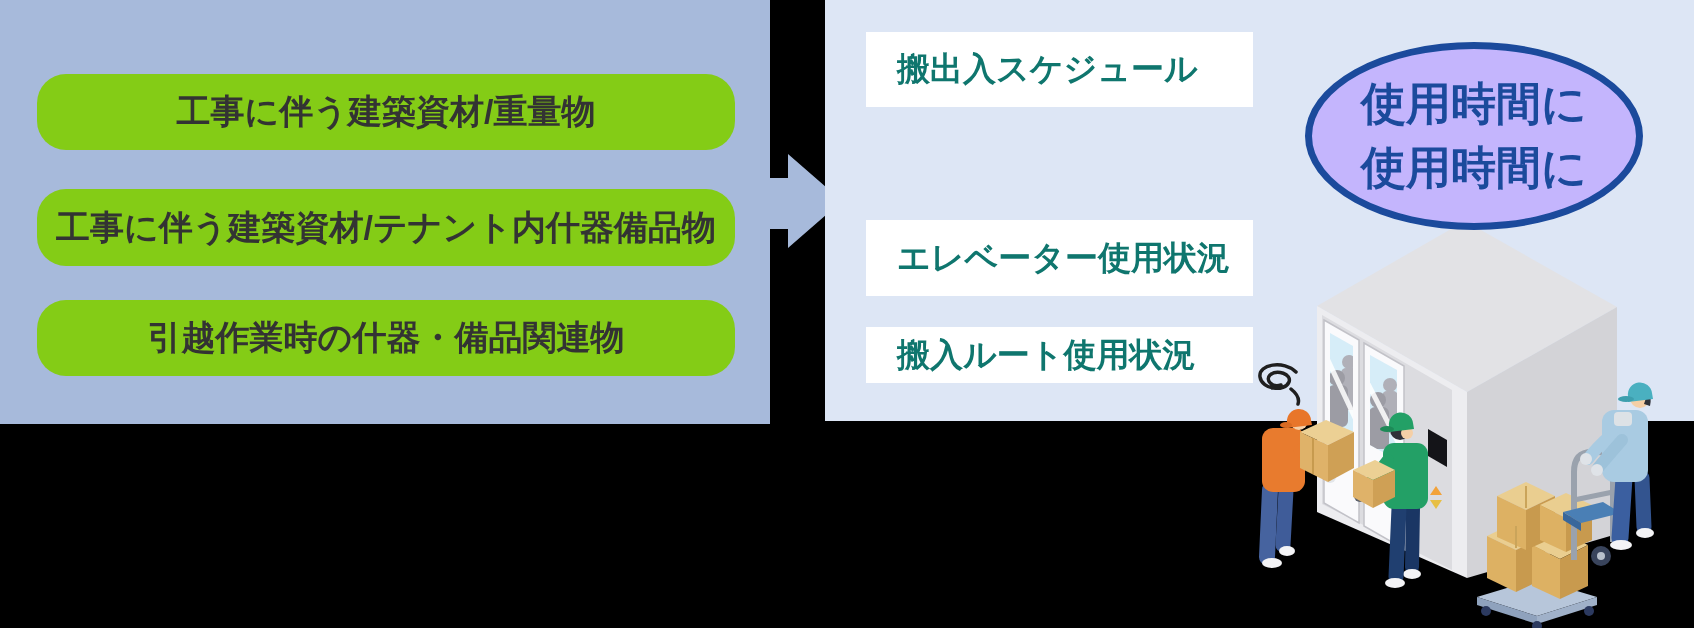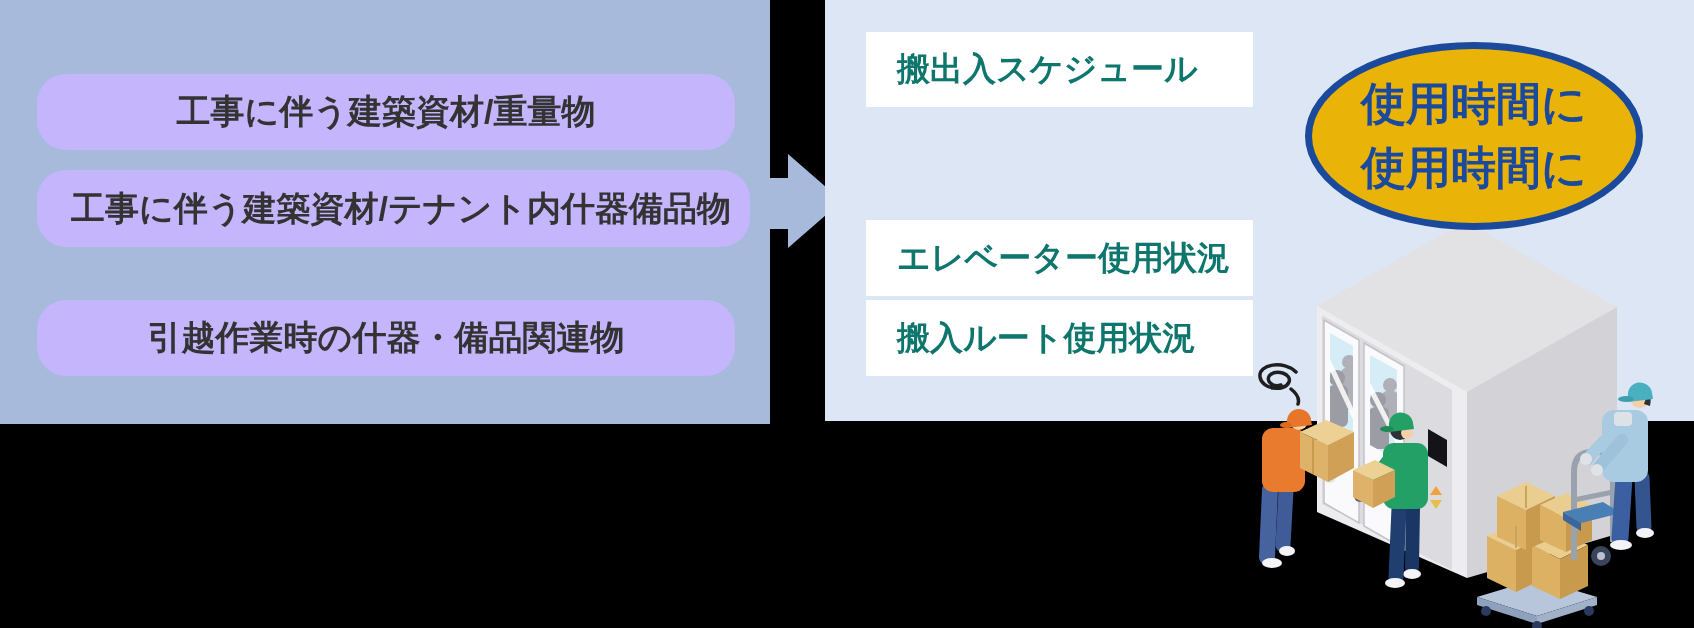--- a/index.html
+++ b/index.html
@@ -4,67 +4,67 @@
 <style>
   html,body{margin:0;padding:0;background:#000;}
   #stage{
     position:relative;width:1694px;height:628px;background:#000;overflow:hidden;
     font-family:"Liberation Sans","DejaVu Sans",sans-serif;
   }
   .panel{position:absolute;}
   #left-panel{left:0;top:0;width:770px;height:424px;background:#a7badb;}
   #right-panel{left:825px;top:0;width:869px;height:421px;background:#dde6f5;}
   .wbox{
-    position:absolute;background:#c4b5fd;display:flex;align-items:center;justify-content:center;
+    position:absolute;background:#84cc16;display:flex;align-items:center;justify-content:center;
     color:#333333;font-size:34px;font-weight:700;white-space:nowrap;border-radius:29px;
   }
   .lbox{left:37px;width:698px;height:76px;}
   .rbox{
     position:absolute;left:866px;width:387px;height:75px;background:#ffffff;
     display:flex;align-items:center;justify-content:flex-start;padding-left:31px;box-sizing:border-box;
     color:#0f766e;font-size:33px;font-weight:700;white-space:nowrap;
   }
   #arrow-svg{position:absolute;left:740px;top:145px;}
   #illustration-svg{position:absolute;left:1240px;top:200px;}
   #callout{
     position:absolute;left:1305px;top:42px;width:338px;height:188px;box-sizing:border-box;
-    background:#eab308;border:7px solid #1b4a9c;border-radius:50%;
+    background:#c4b5fd;border:7px solid #1b4a9c;border-radius:50%;
     display:flex;flex-direction:column;align-items:center;justify-content:center;
     color:#1b4a9c;font-size:45px;font-weight:700;line-height:1.42;white-space:nowrap;
   }
 </style>
 </head>
 <body>
 
 <div id="stage">
 
   <div id="left-panel" class="panel">
     <div class="wbox lbox" style="top:74px;">
       <span>工事に伴う建築資材/重量物</span>
     </div>
-    <div class="wbox lbox" style="top:170px;height:77px;padding-left:15px;">
+    <div class="wbox lbox" style="top:189px;height:77px;">
       <span>工事に伴う建築資材/テナント内什器備品物</span>
     </div>
     <div class="wbox lbox" style="top:277px;margin-top:23px;">
       <span>引越作業時の什器・備品関連物</span>
     </div>
   </div>
 
   <svg id="arrow-svg" width="110" height="115" viewBox="740 145 110 115">
     <polygon points="750,178 788,178 788,154 842,201 788,248 788,229 750,229" fill="#a7badb"></polygon>
   </svg>
 
   <div id="right-panel" class="panel"></div>
   <div class="rbox" style="top:32px;">
     <span>搬出入スケジュール</span>
   </div>
   <div class="rbox" style="top:220px;height:76px;text-align:center;">
     <span>エレベーター使用状況</span>
   </div>
-  <div class="rbox" style="top:300px;height:76px;">
+  <div class="rbox" style="top:327px;height:56px;">
     <span>搬入ルート使用状況</span>
   </div>
 
   <svg id="illustration-svg" width="454" height="428" viewBox="1240 200 454 428">
     <defs>
       <clipPath id="winL">
           <polygon points="1330,333 1353,346 1353,436 1330,423"></polygon>
         </clipPath>
       <clipPath id="winR">
           <polygon points="1370,355 1397,370 1397,460 1370,445"></polygon>

